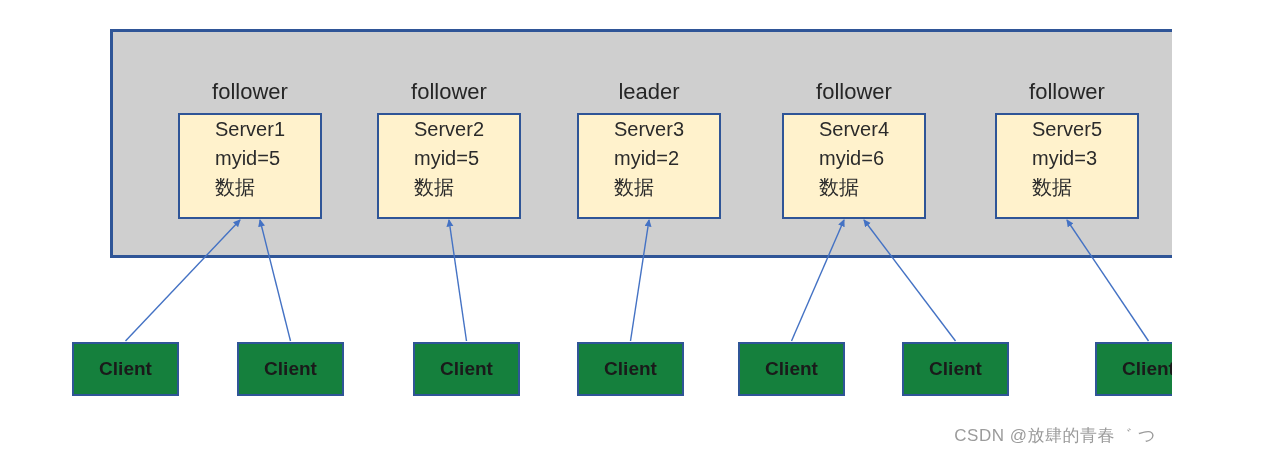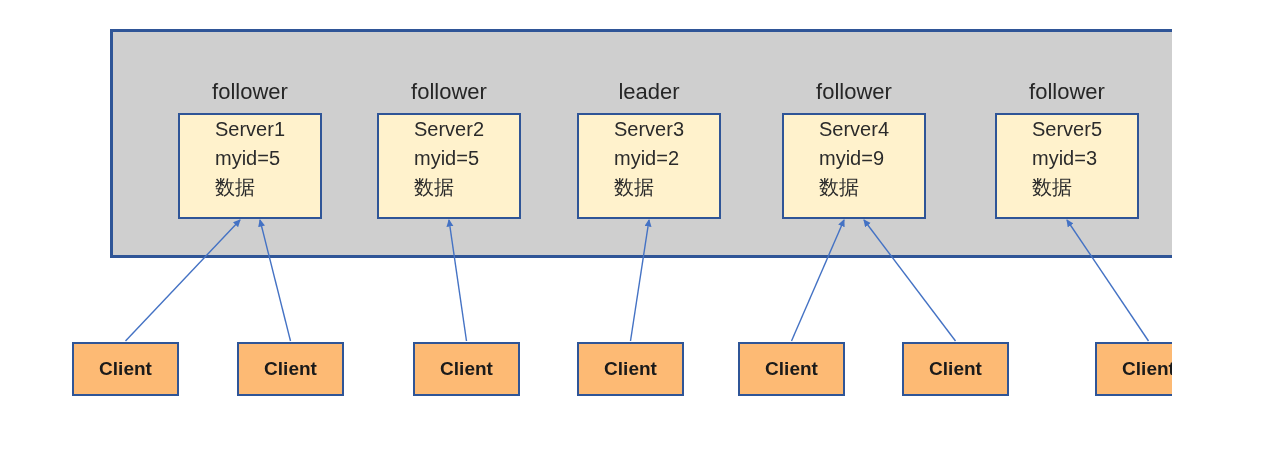--- a/index.html
+++ b/index.html
@@ -43,21 +43,21 @@
     text-align: left;
     font-size: 20px;
     line-height: 29px;
     color: #2b2b2b;
   }
   .client-box {
     position: absolute;
     top: 342px;
     width: 103px;
     height: 50px;
-    background: #fdba74;
+    background: #15803d;
     border: 2px solid #2f5597;
     text-align: center;
     line-height: 50px;
     font-size: 19px;
     font-weight: bold;
     color: #1a1a1a;
   }
   #arrows {
     position: absolute;
     left: 0; top: 0;
@@ -111,21 +111,21 @@
         <div>数据</div>
       </div>
     </div>
   </div>
 
   <div class="server-group" style="left:782px">
     <div class="role">follower</div>
     <div class="server-box">
       <div class="server-text">
         <div>Server4</div>
-        <div>myid=9</div>
+        <div>myid=6</div>
         <div>数据</div>
       </div>
     </div>
   </div>
 
   <div class="server-group" style="left:995px">
     <div class="role">follower</div>
     <div class="server-box">
       <div class="server-text">
         <div>Server5</div>
@@ -153,14 +153,15 @@
         <line x1="125.5" y1="341" x2="240" y2="220" stroke="#4472c4" stroke-width="1.4" marker-end="url(#arrowhead)"></line>
         <line x1="290.5" y1="341" x2="260" y2="220" stroke="#4472c4" stroke-width="1.4" marker-end="url(#arrowhead)"></line>
         <line x1="466.5" y1="341" x2="449" y2="220" stroke="#4472c4" stroke-width="1.4" marker-end="url(#arrowhead)"></line>
         <line x1="630.5" y1="341" x2="649" y2="220" stroke="#4472c4" stroke-width="1.4" marker-end="url(#arrowhead)"></line>
         <line x1="791.5" y1="341" x2="844" y2="220" stroke="#4472c4" stroke-width="1.4" marker-end="url(#arrowhead)"></line>
         <line x1="955.5" y1="341" x2="864" y2="220" stroke="#4472c4" stroke-width="1.4" marker-end="url(#arrowhead)"></line>
         <line x1="1148.5" y1="341" x2="1067" y2="220" stroke="#4472c4" stroke-width="1.4" marker-end="url(#arrowhead)"></line>
       </g>
   </svg>
 
+  <div class="watermark">CSDN @放肆的青春゛ つ</div>
 
 </div>
 
 </body></html>

